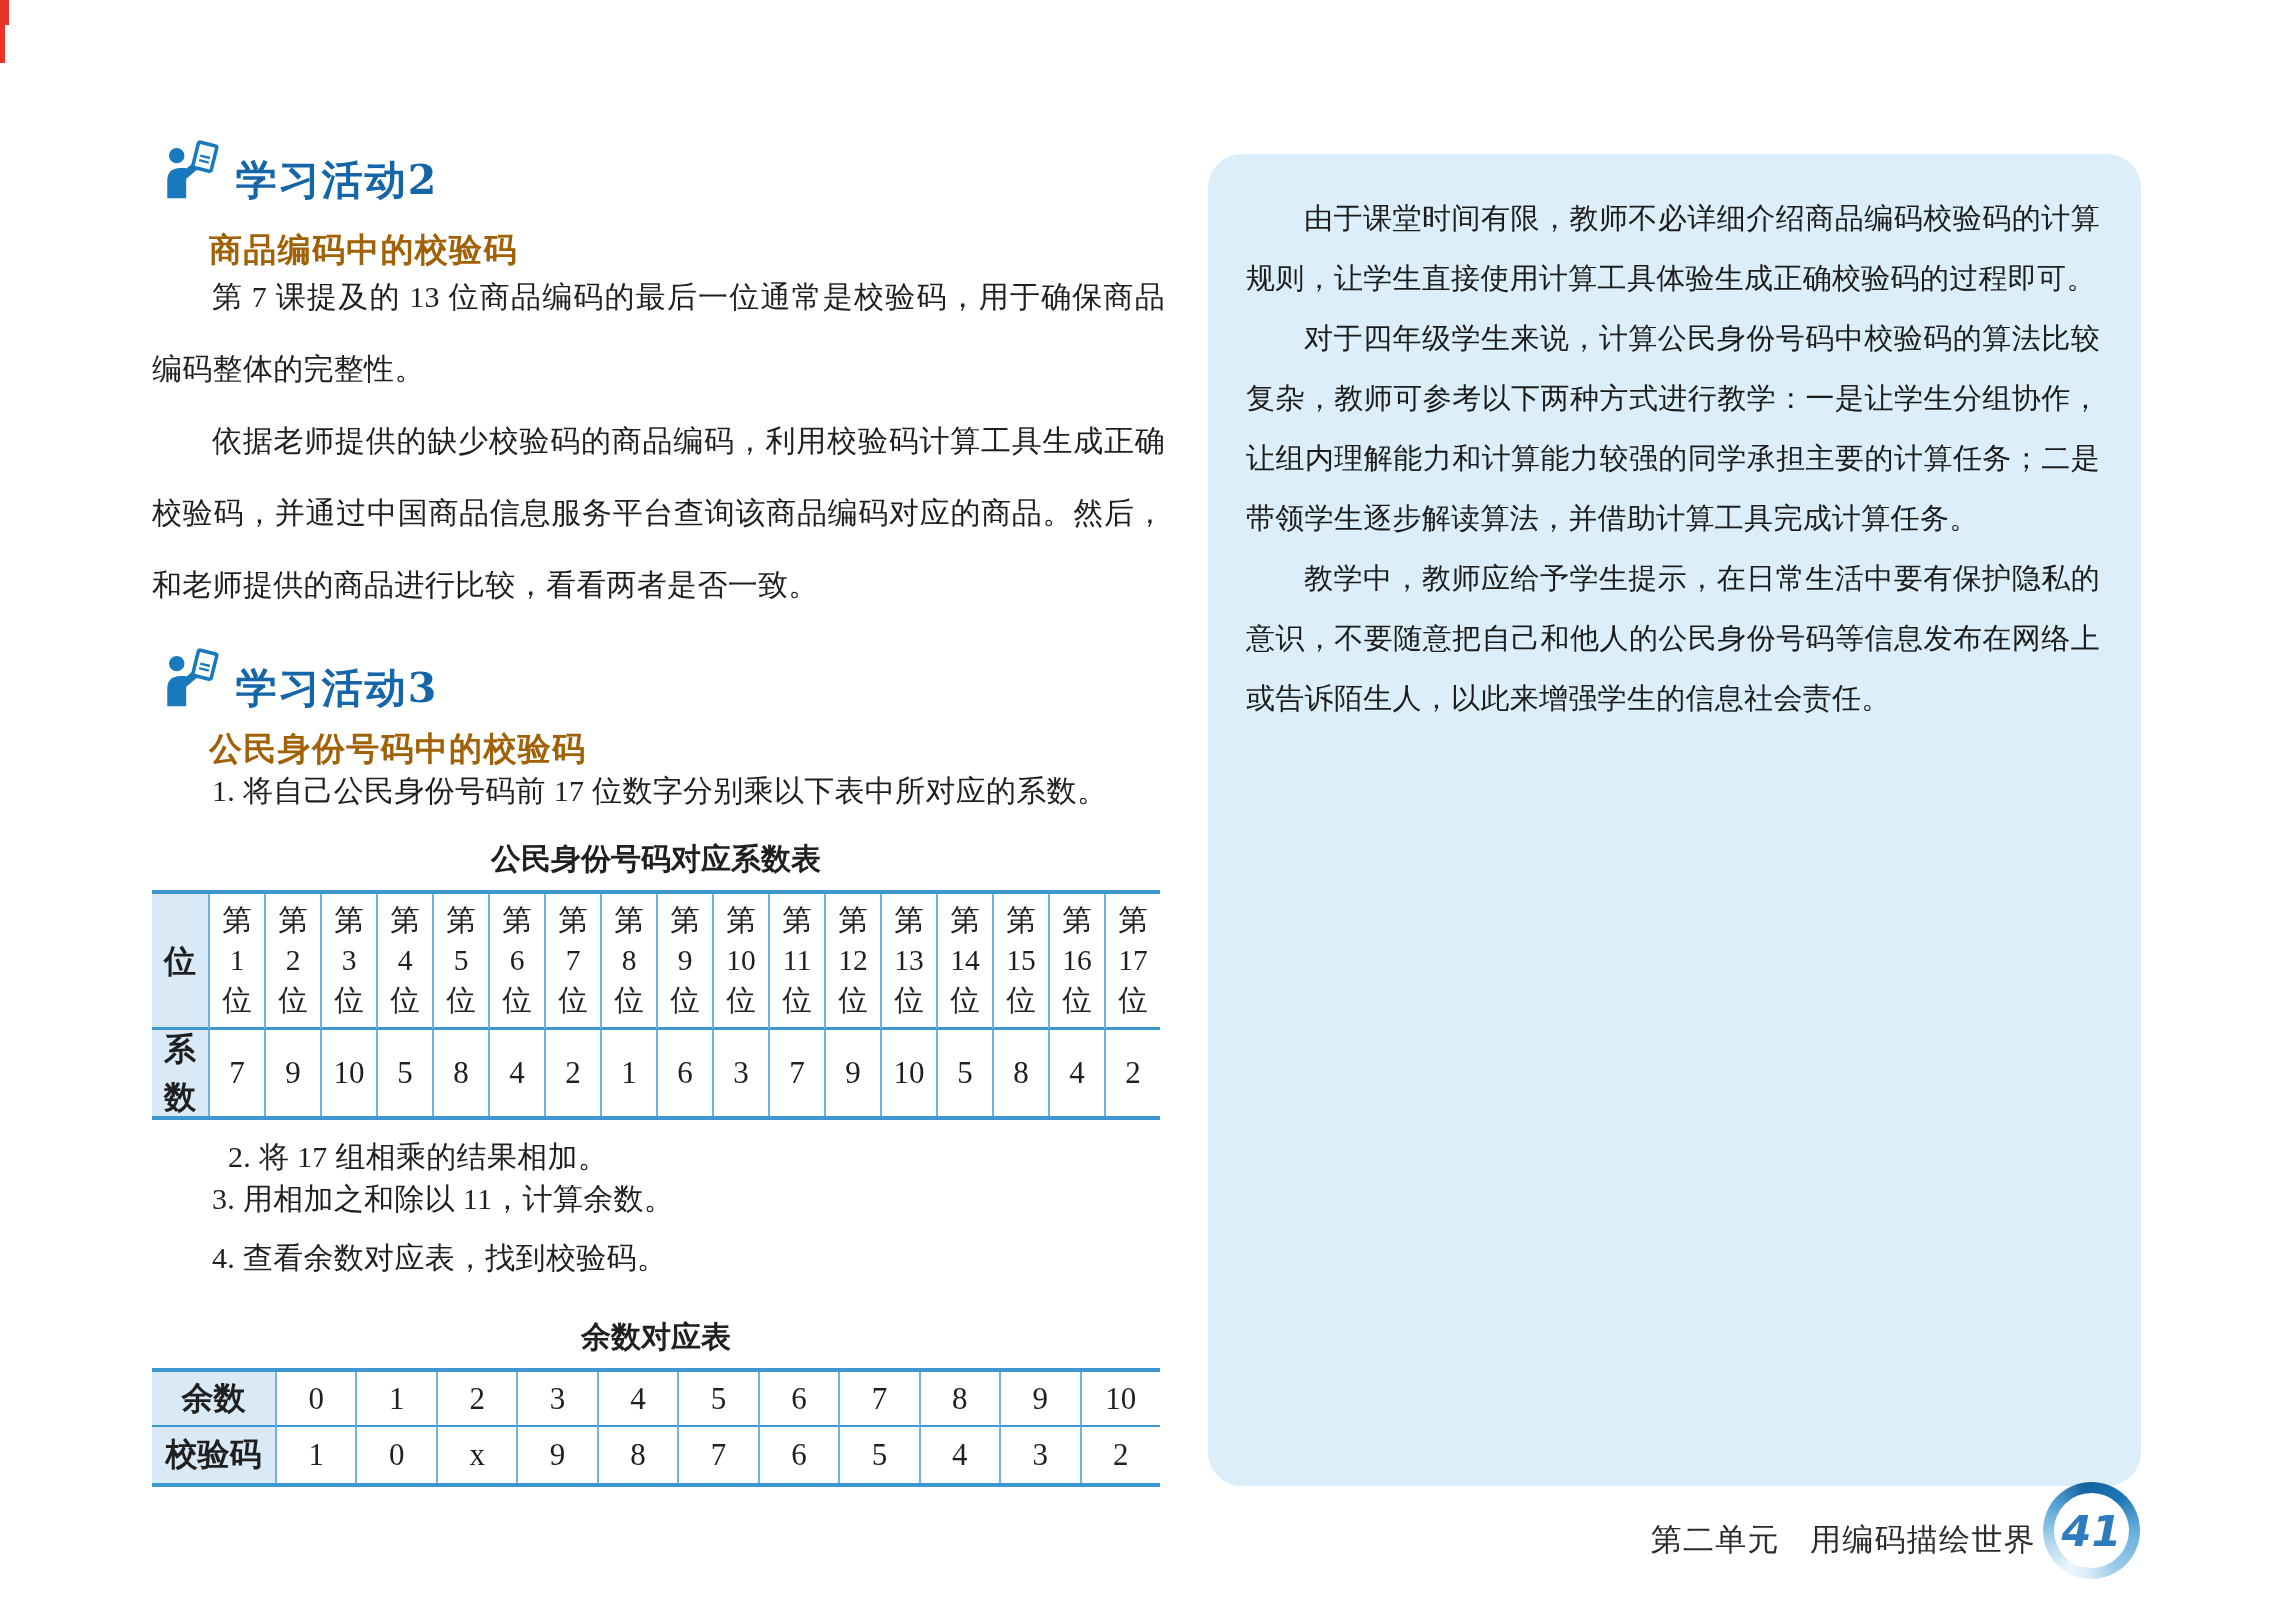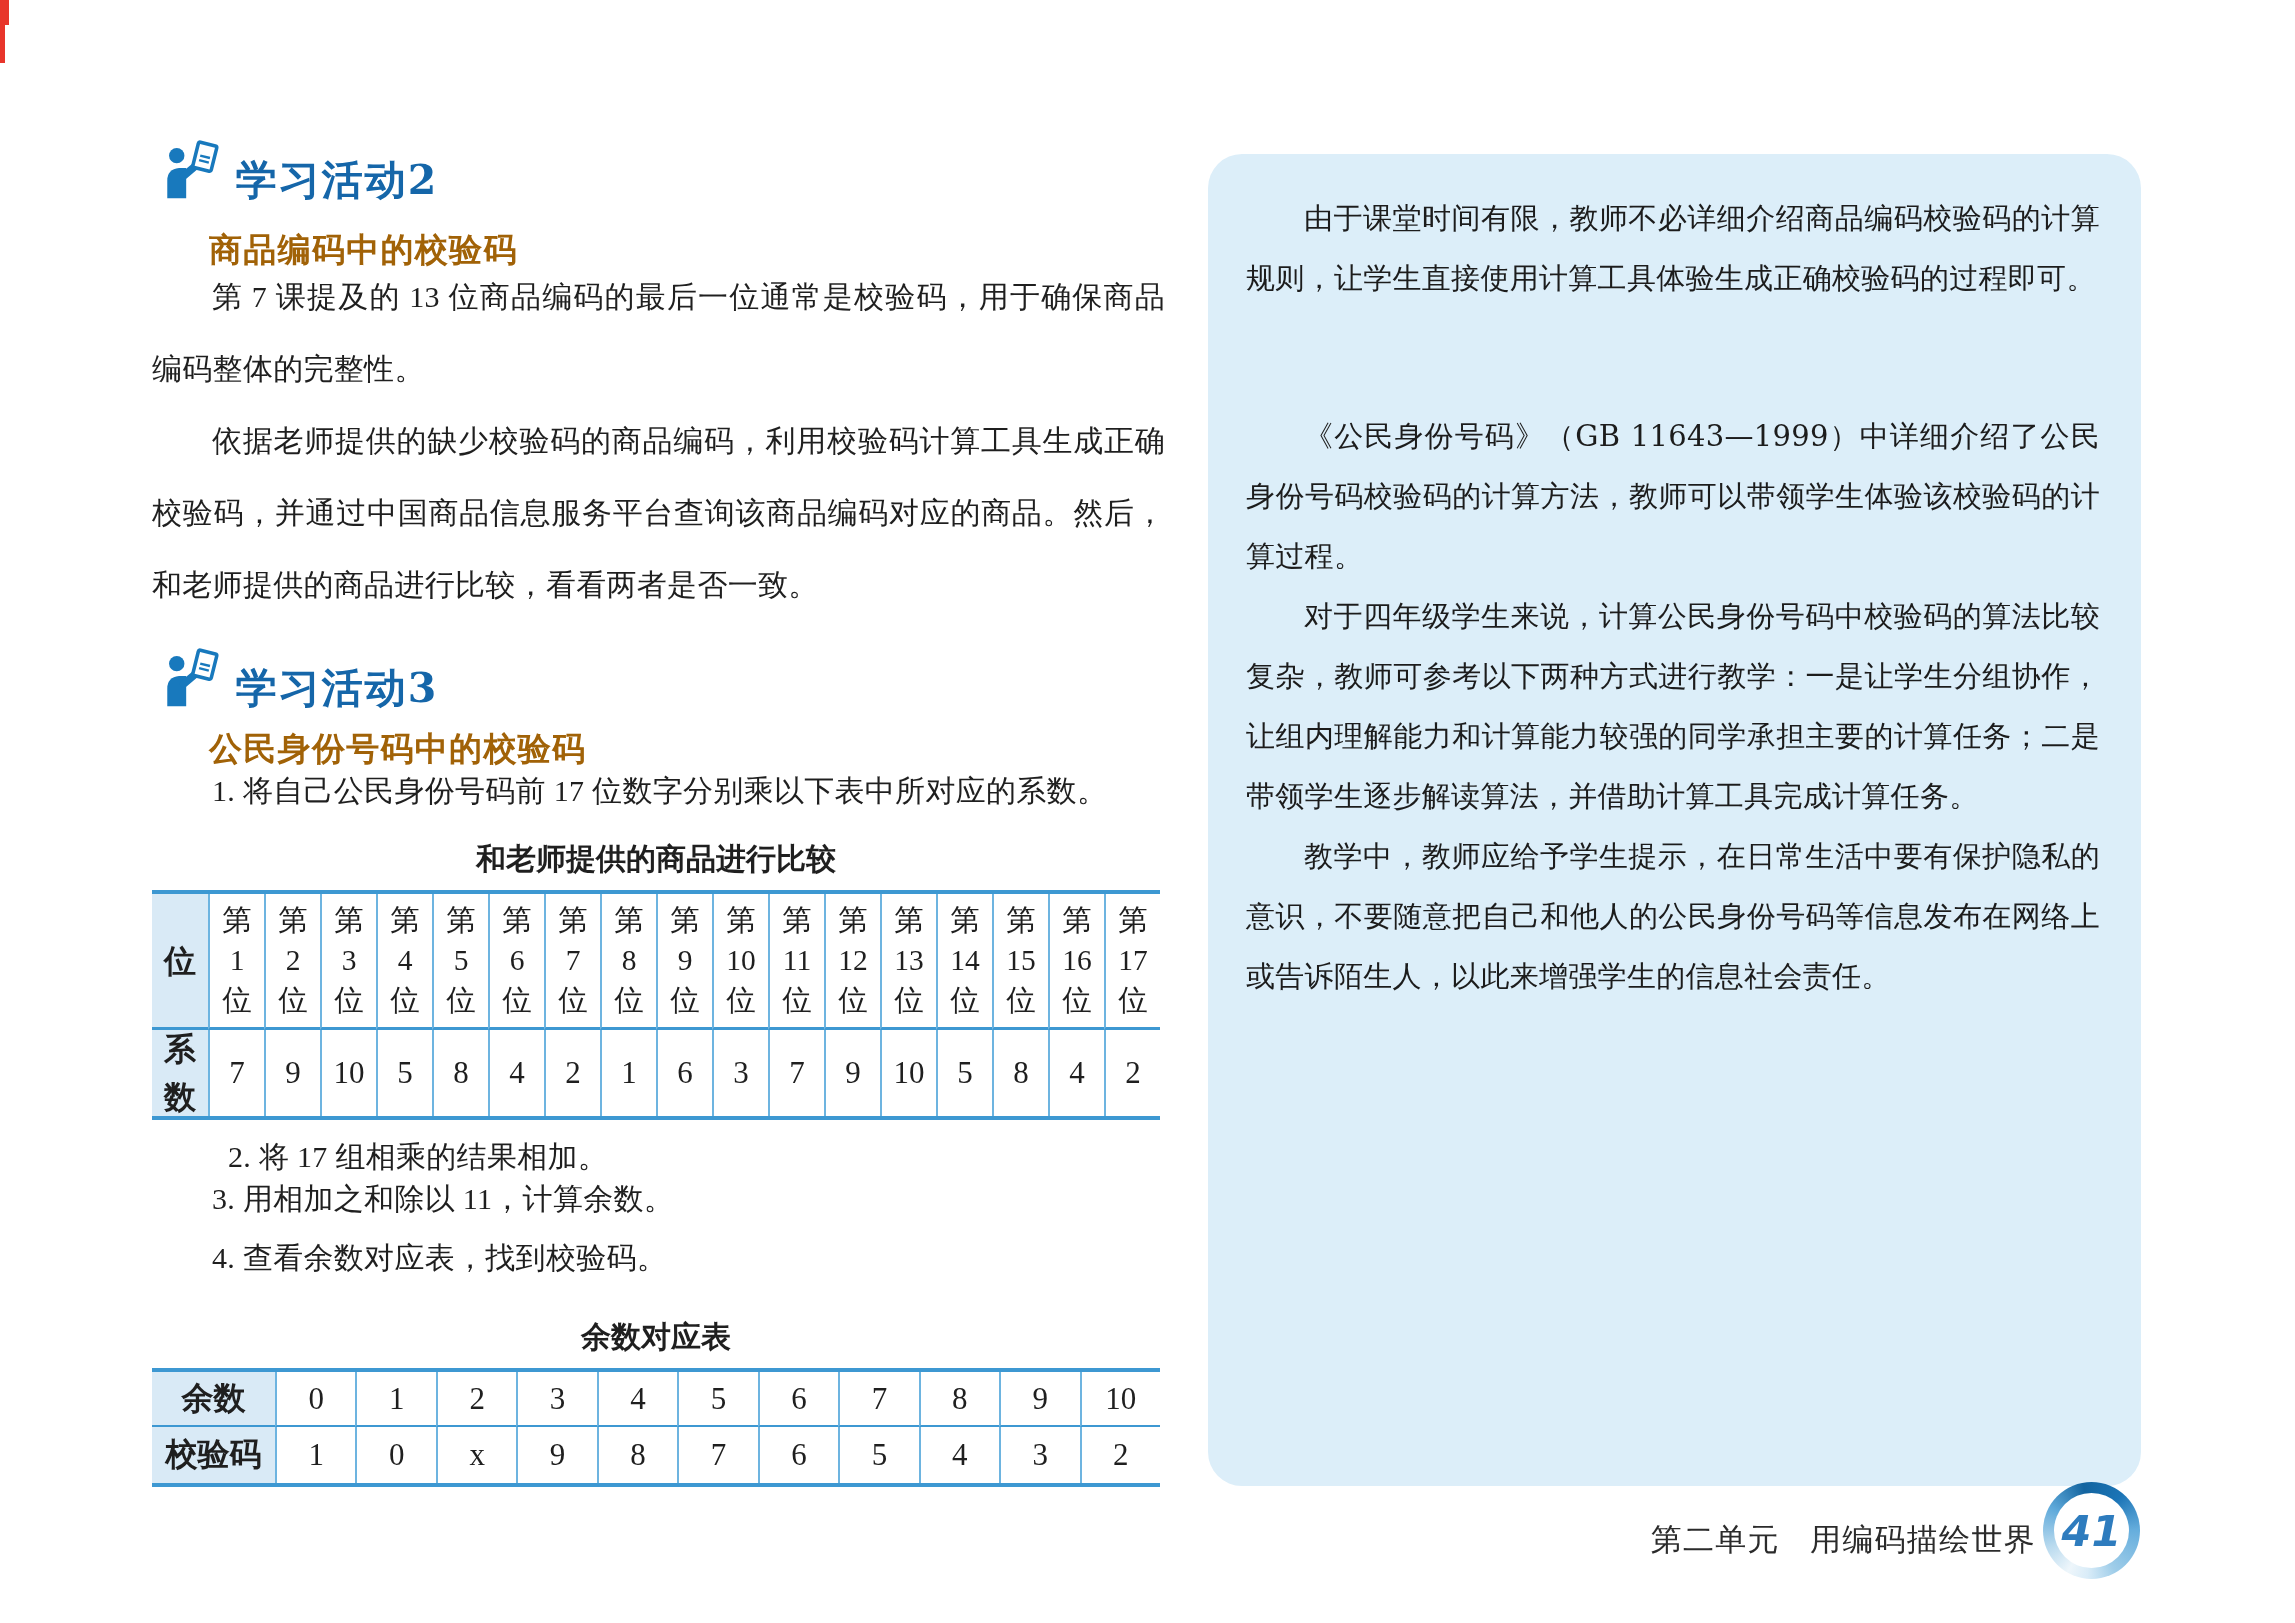--- a/index.html
+++ b/index.html
@@ -105,21 +105,21 @@
       </g>
     </svg>
   </span>
   <span class="act-title">学习活动3</span>
 </div>
 
 <div class="abs act-subtitle" style="left:209px;top:727px;">公民身份号码中的校验码</div>
 
 <p class="abs step" style="left:212px;top:771px;margin:0;">1. 将自己公民身份号码前 17 位数字分别乘以下表中所对应的系数。</p>
 
-<div class="abs tbl-title" style="left:152px;top:839px;">和老师提供的商品进行比较</div>
+<div class="abs tbl-title" style="left:152px;top:839px;">公民身份号码对应系数表</div>
 
 <div id="coef-grid" class="abs" style="left:152px;top:890px;">
     <div class="t-cell t-first t-r1 t-rowhead">
       <span class="stack1">位</span>
     </div>
     <div class="t-cell t-r1 t-pos">
       <span>第</span>
       <span>1</span>
       <span>位</span>
     </div>
@@ -254,21 +254,20 @@
     <div class="t-cell">6</div>
     <div class="t-cell">5</div>
     <div class="t-cell">4</div>
     <div class="t-cell">3</div>
     <div class="t-cell">2</div>
   </div>
 
 <div class="abs gbox">
   <div class="gbox-inner">
       <p class="gp">由于课堂时间有限，教师不必详细介绍商品编码校验码的计算规则，让学生直接使用计算工具体验生成正确校验码的过程即可。</p>
-      <p class="gp gp-gap">《公民身份号码》（GB 11643—1999）中详细介绍了公民身份号码校验码的计算方法，教师可以带领学生体验该校验码的计算过程。</p>
       <p class="gp">对于四年级学生来说，计算公民身份号码中校验码的算法比较复杂，教师可参考以下两种方式进行教学：一是让学生分组协作，让组内理解能力和计算能力较强的同学承担主要的计算任务；二是带领学生逐步解读算法，并借助计算工具完成计算任务。</p>
       <p class="gp">教学中，教师应给予学生提示，在日常生活中要有保护隐私的意识，不要随意把自己和他人的公民身份号码等信息发布在网络上或告诉陌生人，以此来增强学生的信息社会责任。</p>
     </div>
 </div>
 
 <div class="abs footer-text">
   <span>第二单元</span><span class="unit-gap"></span><span>用编码描绘世界</span>
 </div>
 
 <div class="abs page-circle">

